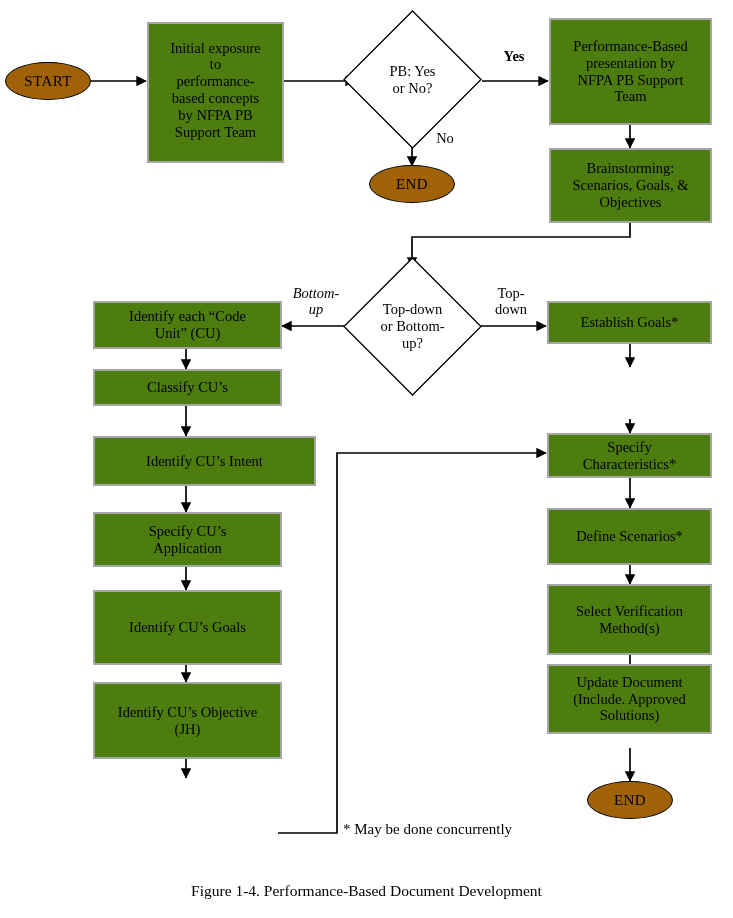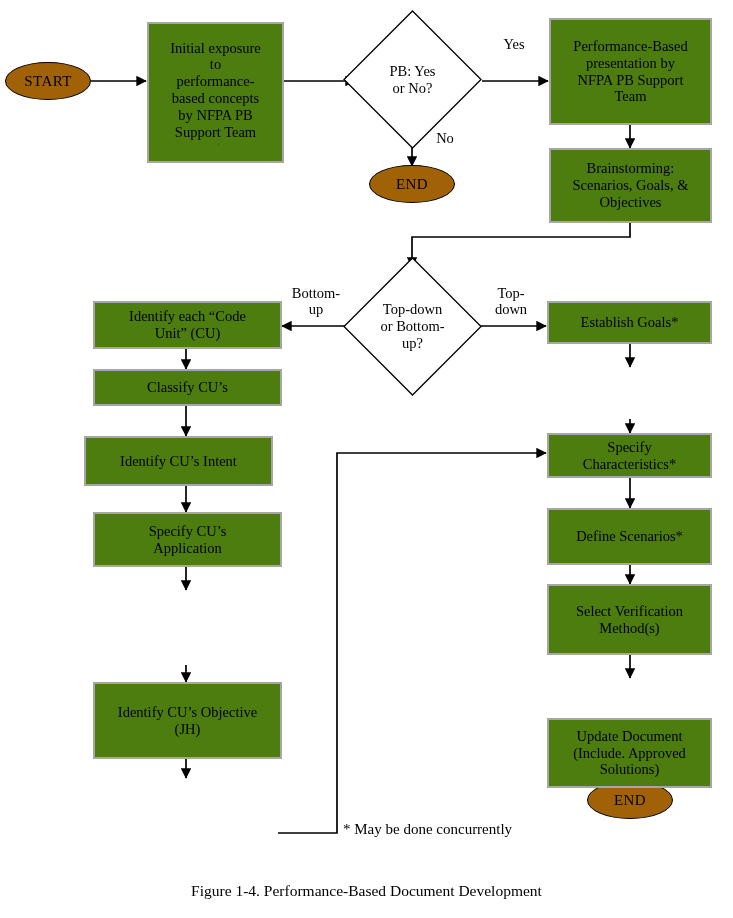--- a/index.html
+++ b/index.html
@@ -192,45 +192,48 @@
 
   <div class="diamond-wrap" style="left:343px; top:257px; width:139px; height:139px;">
     <svg width="139" height="139" viewBox="0 0 139 139">
       <polygon points="69.5,1 138,69.5 69.5,138 1,69.5" fill="#ffffff" stroke="#000000" stroke-width="1.3"></polygon>
     </svg>
     <div class="diamond-label" style="white-space:pre-line;">Top-down
 or Bottom-
 up?</div>
   </div>
 
-  <div class="edge-label" style="left:494px; top:36px; width:40px;">Yes</div>
+  <div class="edge-label" style="left:494px; top:48px; width:40px;font-weight:bold;">Yes</div>
   <div class="edge-label" style="left:428px; top:130px; width:34px;">No</div>
-  <div class="edge-label" style="left:285px; top:285px; width:62px;">Bottom-
+  <div class="edge-label" style="left:285px; top:285px; width:62px;font-style:italic;">Bottom-
 up</div>
   <div class="edge-label" style="left:480px; top:285px; width:62px;">Top-
 down</div>
 
   <div class="node proc" style="left:93px; top:301px; width:189px; height:48px;">
     <div class="txt" style="white-space:pre-line;">Identify each “Code
 Unit” (CU)</div>
   </div>
 
   <div class="node proc" style="left:93px; top:369px; width:189px; height:37px;">
     <div class="txt" style="white-space:pre-line;">Classify CU’s</div>
   </div>
 
-  <div class="node proc" style="left:84px; top:436px; width:189px; height:50px;">
+  <div class="node proc" style="left:93px; top:436px; width:223px; height:50px;">
     <div class="txt" style="white-space:pre-line;">Identify CU’s Intent</div>
   </div>
 
   <div class="node proc" style="left:93px; top:512px; width:189px; height:55px;">
     <div class="txt" style="white-space:pre-line;">Specify CU’s
 Application</div>
   </div>
 
+  <div class="node proc" style="left:93px; top:590px; width:189px; height:75px;">
+    <div class="txt" style="white-space:pre-line;">Identify CU’s Goals</div>
+  </div>
 
   <div class="node proc" style="left:93px; top:682px; width:189px; height:77px;">
     <div class="txt" style="white-space:pre-line;">Identify CU’s Objective
 (JH)</div>
   </div>
 
 
   <div class="node proc" style="left:547px; top:301px; width:165px; height:43px;">
     <div class="txt" style="white-space:pre-line;">Establish Goals*</div>
   </div>
@@ -243,21 +246,21 @@
 
   <div class="node proc" style="left:547px; top:508px; width:165px; height:57px;">
     <div class="txt" style="white-space:pre-line;">Define Scenarios*</div>
   </div>
 
   <div class="node proc" style="left:547px; top:584px; width:165px; height:71px;">
     <div class="txt" style="white-space:pre-line;">Select Verification
 Method(s)</div>
   </div>
 
-  <div class="node proc" style="left:547px; top:718px; width:165px; height:70px;">
+  <div class="node proc" style="left:547px; top:664px; width:165px; height:70px;">
     <div class="txt" style="white-space:pre-line;">Update Document
 (Include. Approved
 Solutions)</div>
   </div>
 
   <div class="note" style="left:343px; top:821px;">* May be done concurrently</div>
 
   <div class="caption" style="top:882px;">Figure 1-4.  Performance-Based Document Development</div>
 
 </div>

